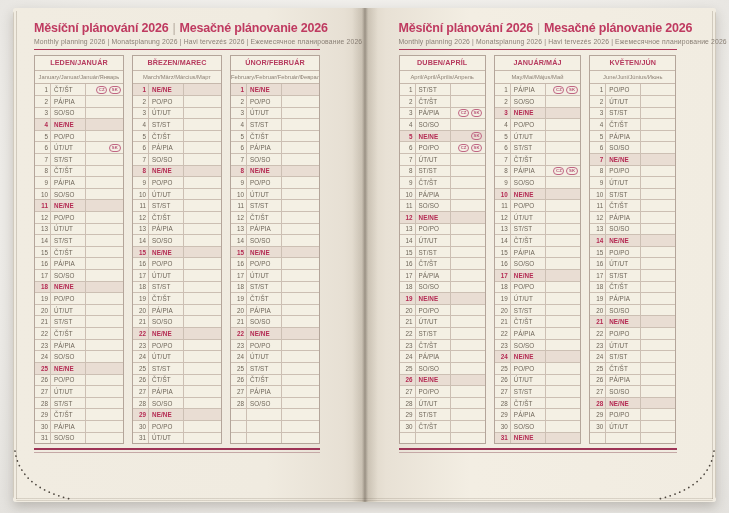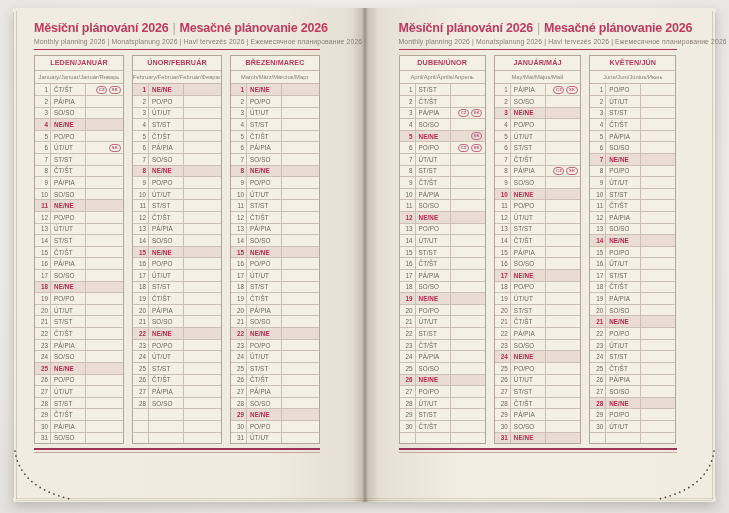--- a/index.html
+++ b/index.html
@@ -269,20 +269,181 @@
                 <span class="c-note"></span>
               </div>
               <div class="row">
                 <span class="c-num">31</span>
                 <span class="c-day">SO/SO</span>
                 <span class="c-note"></span>
               </div>
             </div>
           </div>
           <div class="month">
+            <div class="m-name">BŘEZEN/MAREC</div>
+            <div class="m-sub">March/März/Március/Март</div>
+            <div class="m-grid">
+              <div class="row sun">
+                <span class="c-num">1</span>
+                <span class="c-day">NE/NE</span>
+                <span class="c-note"></span>
+              </div>
+              <div class="row">
+                <span class="c-num">2</span>
+                <span class="c-day">PO/PO</span>
+                <span class="c-note"></span>
+              </div>
+              <div class="row">
+                <span class="c-num">3</span>
+                <span class="c-day">ÚT/UT</span>
+                <span class="c-note"></span>
+              </div>
+              <div class="row">
+                <span class="c-num">4</span>
+                <span class="c-day">ST/ST</span>
+                <span class="c-note"></span>
+              </div>
+              <div class="row">
+                <span class="c-num">5</span>
+                <span class="c-day">ČT/ŠT</span>
+                <span class="c-note"></span>
+              </div>
+              <div class="row">
+                <span class="c-num">6</span>
+                <span class="c-day">PÁ/PIA</span>
+                <span class="c-note"></span>
+              </div>
+              <div class="row">
+                <span class="c-num">7</span>
+                <span class="c-day">SO/SO</span>
+                <span class="c-note"></span>
+              </div>
+              <div class="row sun">
+                <span class="c-num">8</span>
+                <span class="c-day">NE/NE</span>
+                <span class="c-note"></span>
+              </div>
+              <div class="row">
+                <span class="c-num">9</span>
+                <span class="c-day">PO/PO</span>
+                <span class="c-note"></span>
+              </div>
+              <div class="row">
+                <span class="c-num">10</span>
+                <span class="c-day">ÚT/UT</span>
+                <span class="c-note"></span>
+              </div>
+              <div class="row">
+                <span class="c-num">11</span>
+                <span class="c-day">ST/ST</span>
+                <span class="c-note"></span>
+              </div>
+              <div class="row">
+                <span class="c-num">12</span>
+                <span class="c-day">ČT/ŠT</span>
+                <span class="c-note"></span>
+              </div>
+              <div class="row">
+                <span class="c-num">13</span>
+                <span class="c-day">PÁ/PIA</span>
+                <span class="c-note"></span>
+              </div>
+              <div class="row">
+                <span class="c-num">14</span>
+                <span class="c-day">SO/SO</span>
+                <span class="c-note"></span>
+              </div>
+              <div class="row sun">
+                <span class="c-num">15</span>
+                <span class="c-day">NE/NE</span>
+                <span class="c-note"></span>
+              </div>
+              <div class="row">
+                <span class="c-num">16</span>
+                <span class="c-day">PO/PO</span>
+                <span class="c-note"></span>
+              </div>
+              <div class="row">
+                <span class="c-num">17</span>
+                <span class="c-day">ÚT/UT</span>
+                <span class="c-note"></span>
+              </div>
+              <div class="row">
+                <span class="c-num">18</span>
+                <span class="c-day">ST/ST</span>
+                <span class="c-note"></span>
+              </div>
+              <div class="row">
+                <span class="c-num">19</span>
+                <span class="c-day">ČT/ŠT</span>
+                <span class="c-note"></span>
+              </div>
+              <div class="row">
+                <span class="c-num">20</span>
+                <span class="c-day">PÁ/PIA</span>
+                <span class="c-note"></span>
+              </div>
+              <div class="row">
+                <span class="c-num">21</span>
+                <span class="c-day">SO/SO</span>
+                <span class="c-note"></span>
+              </div>
+              <div class="row sun">
+                <span class="c-num">22</span>
+                <span class="c-day">NE/NE</span>
+                <span class="c-note"></span>
+              </div>
+              <div class="row">
+                <span class="c-num">23</span>
+                <span class="c-day">PO/PO</span>
+                <span class="c-note"></span>
+              </div>
+              <div class="row">
+                <span class="c-num">24</span>
+                <span class="c-day">ÚT/UT</span>
+                <span class="c-note"></span>
+              </div>
+              <div class="row">
+                <span class="c-num">25</span>
+                <span class="c-day">ST/ST</span>
+                <span class="c-note"></span>
+              </div>
+              <div class="row">
+                <span class="c-num">26</span>
+                <span class="c-day">ČT/ŠT</span>
+                <span class="c-note"></span>
+              </div>
+              <div class="row">
+                <span class="c-num">27</span>
+                <span class="c-day">PÁ/PIA</span>
+                <span class="c-note"></span>
+              </div>
+              <div class="row">
+                <span class="c-num">28</span>
+                <span class="c-day">SO/SO</span>
+                <span class="c-note"></span>
+              </div>
+              <div class="row sun">
+                <span class="c-num">29</span>
+                <span class="c-day">NE/NE</span>
+                <span class="c-note"></span>
+              </div>
+              <div class="row">
+                <span class="c-num">30</span>
+                <span class="c-day">PO/PO</span>
+                <span class="c-note"></span>
+              </div>
+              <div class="row">
+                <span class="c-num">31</span>
+                <span class="c-day">ÚT/UT</span>
+                <span class="c-note"></span>
+              </div>
+            </div>
+          </div>
+          <div class="month">
             <div class="m-name">ÚNOR/FEBRUÁR</div>
             <div class="m-sub">February/Februar/Február/Февраль</div>
             <div class="m-grid">
               <div class="row sun">
                 <span class="c-num">1</span>
                 <span class="c-day">NE/NE</span>
                 <span class="c-note"></span>
               </div>
               <div class="row">
                 <span class="c-num">2</span>
@@ -425,202 +586,41 @@
                 <span class="c-note"></span>
               </div>
               <div class="row">
                 <span class="c-num"></span>
                 <span class="c-day"></span>
                 <span class="c-note"></span>
               </div>
               <div class="row">
                 <span class="c-num"></span>
                 <span class="c-day"></span>
-                <span class="c-note"></span>
-              </div>
-            </div>
-          </div>
-          <div class="month">
-            <div class="m-name">BŘEZEN/MAREC</div>
-            <div class="m-sub">March/März/Március/Март</div>
-            <div class="m-grid">
-              <div class="row sun">
-                <span class="c-num">1</span>
-                <span class="c-day">NE/NE</span>
-                <span class="c-note"></span>
-              </div>
-              <div class="row">
-                <span class="c-num">2</span>
-                <span class="c-day">PO/PO</span>
-                <span class="c-note"></span>
-              </div>
-              <div class="row">
-                <span class="c-num">3</span>
-                <span class="c-day">ÚT/UT</span>
-                <span class="c-note"></span>
-              </div>
-              <div class="row">
-                <span class="c-num">4</span>
-                <span class="c-day">ST/ST</span>
-                <span class="c-note"></span>
-              </div>
-              <div class="row">
-                <span class="c-num">5</span>
-                <span class="c-day">ČT/ŠT</span>
-                <span class="c-note"></span>
-              </div>
-              <div class="row">
-                <span class="c-num">6</span>
-                <span class="c-day">PÁ/PIA</span>
-                <span class="c-note"></span>
-              </div>
-              <div class="row">
-                <span class="c-num">7</span>
-                <span class="c-day">SO/SO</span>
-                <span class="c-note"></span>
-              </div>
-              <div class="row sun">
-                <span class="c-num">8</span>
-                <span class="c-day">NE/NE</span>
-                <span class="c-note"></span>
-              </div>
-              <div class="row">
-                <span class="c-num">9</span>
-                <span class="c-day">PO/PO</span>
-                <span class="c-note"></span>
-              </div>
-              <div class="row">
-                <span class="c-num">10</span>
-                <span class="c-day">ÚT/UT</span>
-                <span class="c-note"></span>
-              </div>
-              <div class="row">
-                <span class="c-num">11</span>
-                <span class="c-day">ST/ST</span>
-                <span class="c-note"></span>
-              </div>
-              <div class="row">
-                <span class="c-num">12</span>
-                <span class="c-day">ČT/ŠT</span>
-                <span class="c-note"></span>
-              </div>
-              <div class="row">
-                <span class="c-num">13</span>
-                <span class="c-day">PÁ/PIA</span>
-                <span class="c-note"></span>
-              </div>
-              <div class="row">
-                <span class="c-num">14</span>
-                <span class="c-day">SO/SO</span>
-                <span class="c-note"></span>
-              </div>
-              <div class="row sun">
-                <span class="c-num">15</span>
-                <span class="c-day">NE/NE</span>
-                <span class="c-note"></span>
-              </div>
-              <div class="row">
-                <span class="c-num">16</span>
-                <span class="c-day">PO/PO</span>
-                <span class="c-note"></span>
-              </div>
-              <div class="row">
-                <span class="c-num">17</span>
-                <span class="c-day">ÚT/UT</span>
-                <span class="c-note"></span>
-              </div>
-              <div class="row">
-                <span class="c-num">18</span>
-                <span class="c-day">ST/ST</span>
-                <span class="c-note"></span>
-              </div>
-              <div class="row">
-                <span class="c-num">19</span>
-                <span class="c-day">ČT/ŠT</span>
-                <span class="c-note"></span>
-              </div>
-              <div class="row">
-                <span class="c-num">20</span>
-                <span class="c-day">PÁ/PIA</span>
-                <span class="c-note"></span>
-              </div>
-              <div class="row">
-                <span class="c-num">21</span>
-                <span class="c-day">SO/SO</span>
-                <span class="c-note"></span>
-              </div>
-              <div class="row sun">
-                <span class="c-num">22</span>
-                <span class="c-day">NE/NE</span>
-                <span class="c-note"></span>
-              </div>
-              <div class="row">
-                <span class="c-num">23</span>
-                <span class="c-day">PO/PO</span>
-                <span class="c-note"></span>
-              </div>
-              <div class="row">
-                <span class="c-num">24</span>
-                <span class="c-day">ÚT/UT</span>
-                <span class="c-note"></span>
-              </div>
-              <div class="row">
-                <span class="c-num">25</span>
-                <span class="c-day">ST/ST</span>
-                <span class="c-note"></span>
-              </div>
-              <div class="row">
-                <span class="c-num">26</span>
-                <span class="c-day">ČT/ŠT</span>
-                <span class="c-note"></span>
-              </div>
-              <div class="row">
-                <span class="c-num">27</span>
-                <span class="c-day">PÁ/PIA</span>
-                <span class="c-note"></span>
-              </div>
-              <div class="row">
-                <span class="c-num">28</span>
-                <span class="c-day">SO/SO</span>
-                <span class="c-note"></span>
-              </div>
-              <div class="row sun">
-                <span class="c-num">29</span>
-                <span class="c-day">NE/NE</span>
-                <span class="c-note"></span>
-              </div>
-              <div class="row">
-                <span class="c-num">30</span>
-                <span class="c-day">PO/PO</span>
-                <span class="c-note"></span>
-              </div>
-              <div class="row">
-                <span class="c-num">31</span>
-                <span class="c-day">ÚT/UT</span>
                 <span class="c-note"></span>
               </div>
             </div>
           </div>
         </div>
       <div class="bottom-rule"></div>
       <div class="bottom-rule2"></div>
     </div>
     <svg class="corner-arc bl" width="64" height="52">
       <path d="M 1 2 Q 6 38 56 50" fill="none" stroke="#4d463e" stroke-width="1.7" stroke-linecap="round" stroke-dasharray="0.1,5"></path>
     </svg>
   </div>
 
   <div class="page right">
     <div class="content">
       <div class="page-title"><span>Měsíční plánování 2026</span><span class="sep">|</span><span>Mesačné plánovanie 2026</span></div>
       <div class="page-subtitle">Monthly planning 2026 | Monatsplanung 2026 | Havi tervezés 2026 | Ежемесячное планирование 2026</div>
       <div class="top-rule"></div>
       <div class="months">
           <div class="month">
-            <div class="m-name">DUBEN/ÚNOR</div>
+            <div class="m-name">DUBEN/APRÍL</div>
             <div class="m-sub">April/April/Április/Апрель</div>
             <div class="m-grid">
               <div class="row">
                 <span class="c-num">1</span>
                 <span class="c-day">ST/ST</span>
                 <span class="c-note"></span>
               </div>
               <div class="row">
                 <span class="c-num">2</span>
                 <span class="c-day">ČT/ŠT</span>

